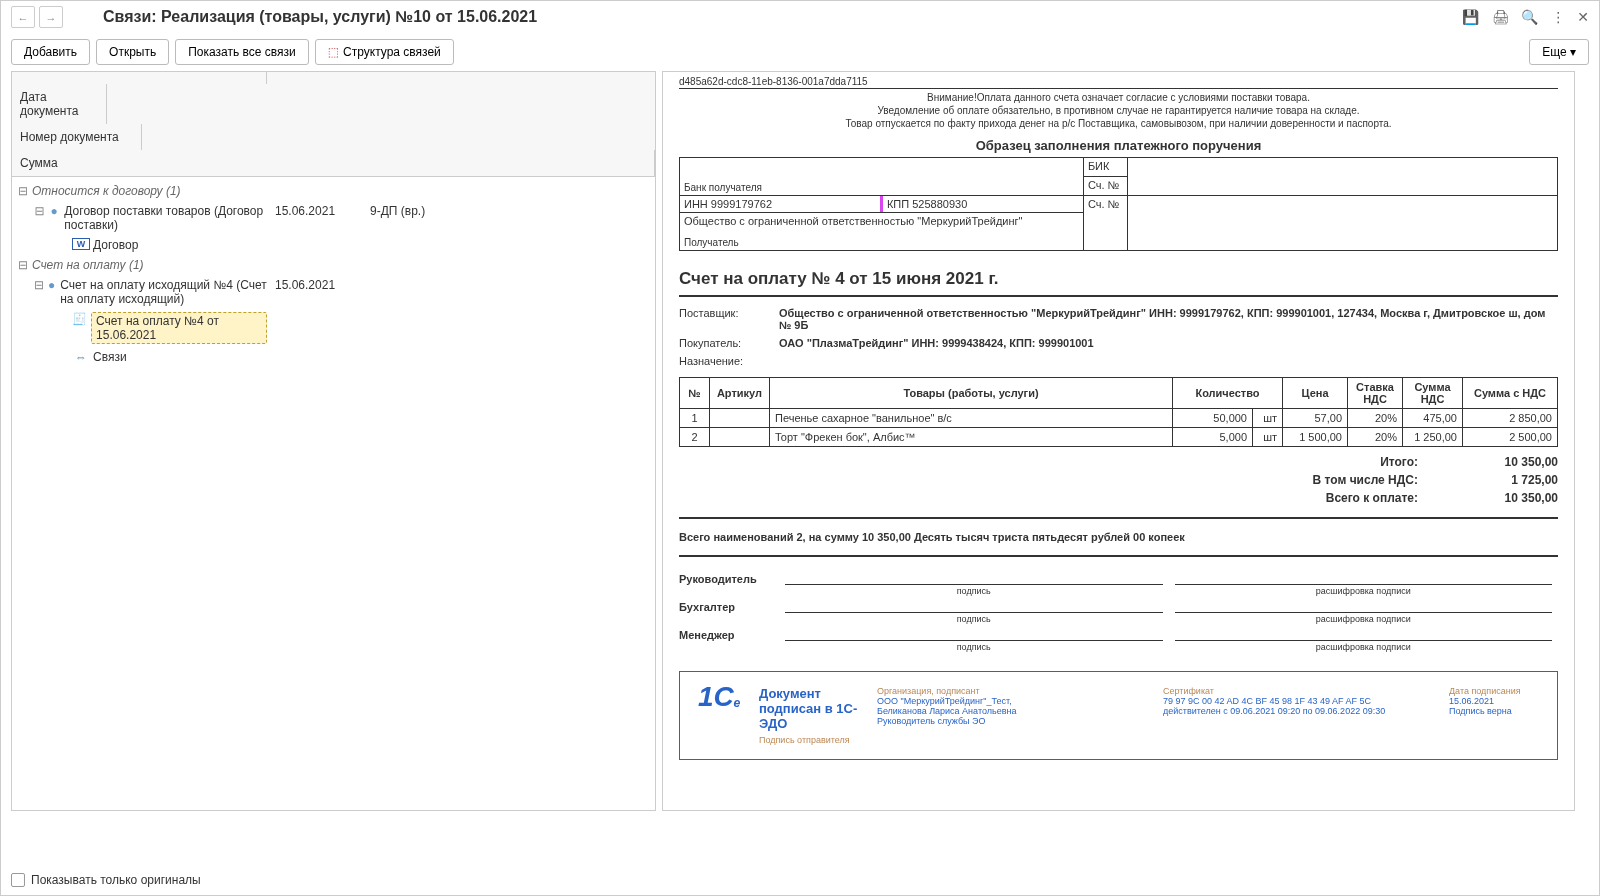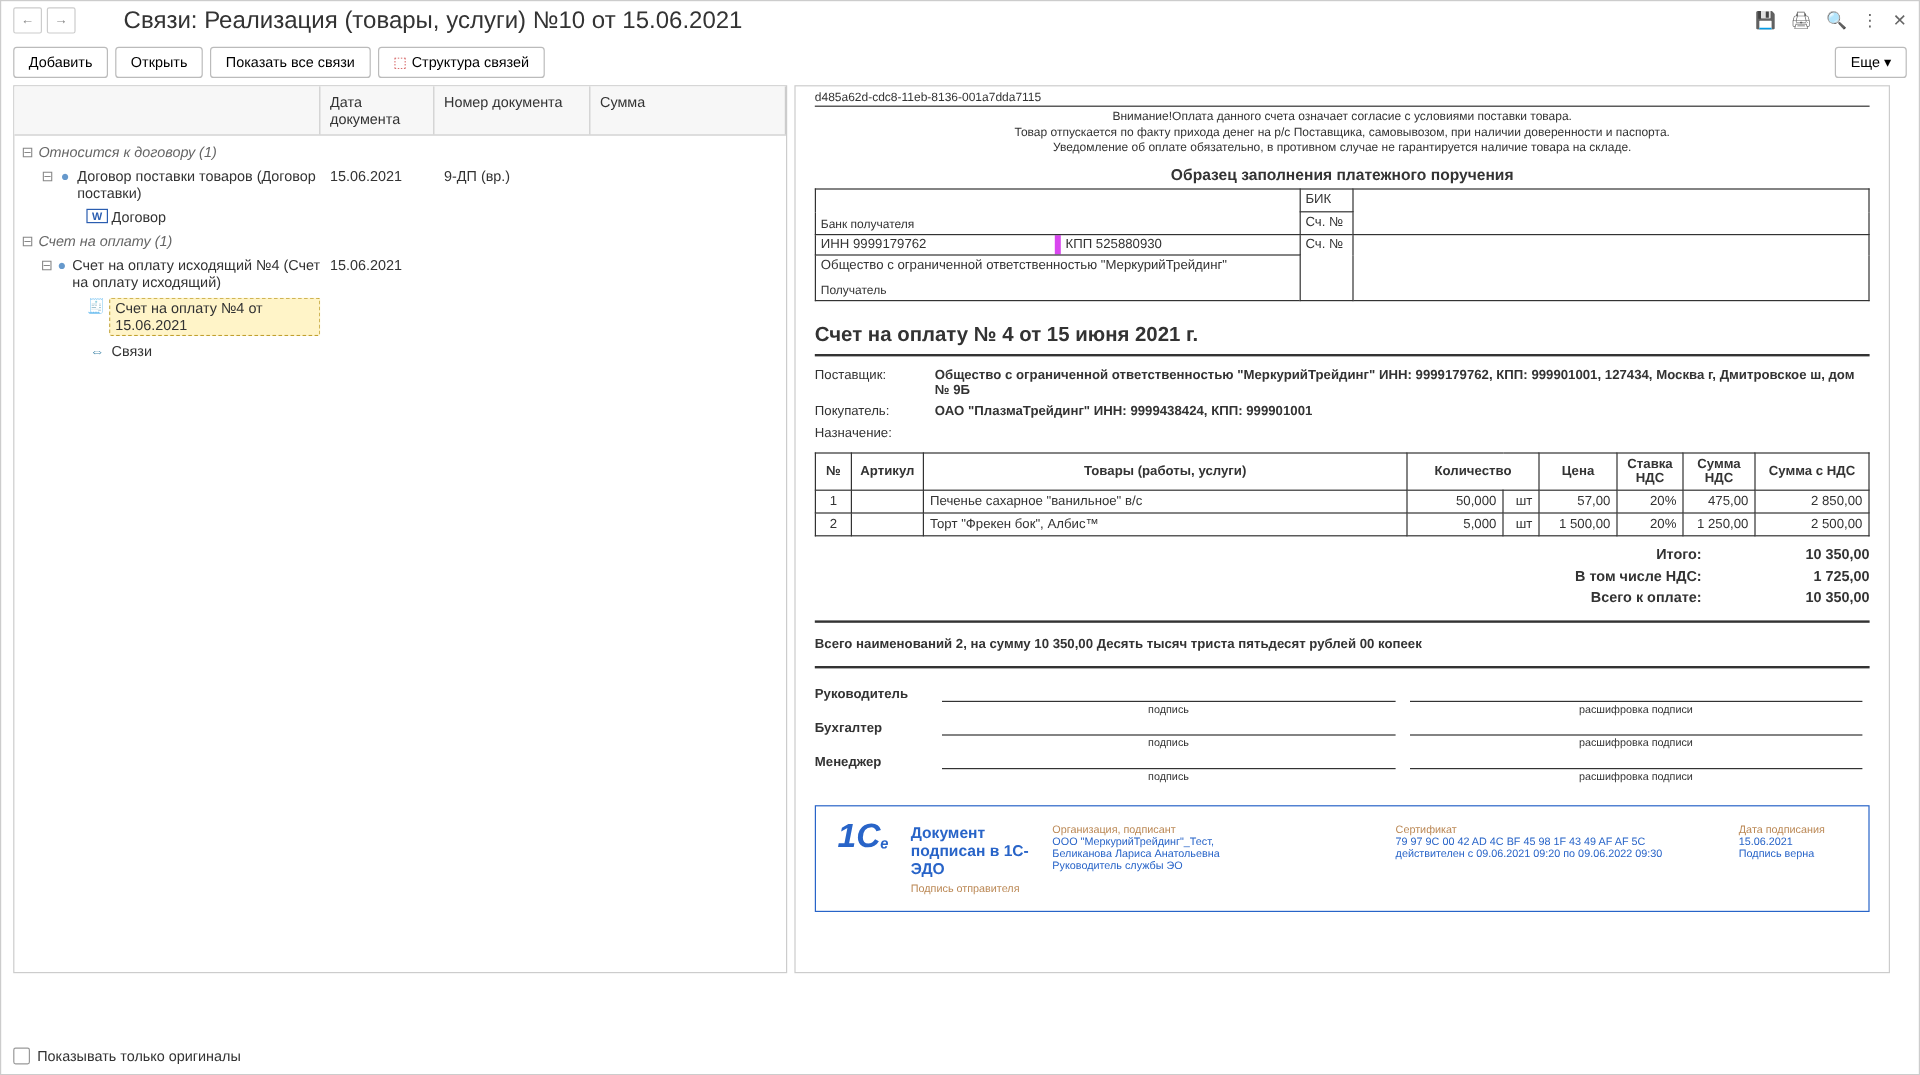--- a/index.html
+++ b/index.html
@@ -1,29 +1,29 @@
 <!DOCTYPE html>
 <html><head>
 <meta charset="utf-8">
 <style>
 * { box-sizing: border-box; margin: 0; padding: 0; }
 body { font-family: Arial, sans-serif; font-size: 12px; background: #fff; color: #333; width: 1600px; height: 896px; overflow: hidden; position: relative; border: 1px solid #ccc; }
 .titlebar { display: flex; align-items: center; height: 32px; padding: 0 10px; }
 .nav-btn { width: 24px; height: 22px; border: 1px solid #ccc; background: #fff; display: inline-flex; align-items: center; justify-content: center; cursor: pointer; border-radius: 2px; }
 .nav-btn + .nav-btn { margin-left: 4px; }
-.title { font-size: 20px; font-weight: normal; margin-left: 40px; }
+.title { font-size: 16px; font-weight: bold; margin-left: 40px; }
 .title-icons { margin-left: auto; display: flex; gap: 12px; align-items: center; }
 .title-icons span { cursor: pointer; color: #666; font-size: 14px; }
 .toolbar { display: flex; gap: 6px; padding: 6px 10px; align-items: center; }
 .btn { padding: 5px 12px; border: 1px solid #bbb; background: #fff; border-radius: 3px; cursor: pointer; font-size: 12px; }
 .btn-icon { display: inline-flex; align-items: center; gap: 4px; }
 .btn-more { margin-left: auto; }
 .main { display: flex; height: 740px; }
 .left { width: 645px; border: 1px solid #ccc; margin: 0 0 0 10px; display: flex; flex-direction: column; }
-.tree-head { display: flex; background: #f7f7f7; border-bottom: 1px solid #ccc; font-size: 12px; }
+.tree-head { display: flex; background: #f7f7f7; border-bottom: 1px solid #ccc; font-size: 12px; flex-direction: column; }
 .tree-head > div { padding: 6px 8px; border-right: 1px solid #ccc; }
 .th-name { width: 255px; }
 .th-date { width: 95px; }
 .th-num { width: 130px; }
 .th-sum { flex: 1; border-right: none; }
 .tree-body { flex: 1; overflow: auto; padding: 4px 0; }
 .tree-row { display: flex; align-items: flex-start; padding: 3px 0; cursor: pointer; }
 .tree-name { width: 255px; display: flex; align-items: flex-start; }
 .tree-date { width: 95px; padding: 0 8px; }
 .tree-num { width: 130px; padding: 0 8px; }
@@ -155,40 +155,40 @@
           </div>
       </div>
     </div>
   </div>
 
   <div class="right">
     <div class="doc">
       <div class="doc-id">d485a62d-cdc8-11eb-8136-001a7dda7115</div>
       <div class="notice">
         <div>Внимание!Оплата данного счета означает согласие с условиями поставки товара.</div>
+          <div>Уведомление об оплате обязательно, в противном случае не гарантируется наличие товара на складе.</div>
           <div>Товар отпускается по факту прихода денег на р/с Поставщика, самовывозом, при наличии доверенности и паспорта.</div>
-          <div>Уведомление об оплате обязательно, в противном случае не гарантируется наличие товара на складе.</div>
       </div>
       <div class="section-title">Образец заполнения платежного поручения</div>
       <table class="bank-table">
         <tbody>
             <tr>
               <td rowspan="2" style="width:46%;vertical-align:bottom;font-size:10px"><br><br><span>Банк получателя</span></td>
               <td style="width:5%">БИК</td>
               <td rowspan="2"></td>
             </tr>
         <tr>
               <td>Сч. №</td>
             </tr>
         <tr>
               <td style="padding:0">
                 <table style="width:100%;border-collapse:collapse">
                   <tbody>
                     <tr>
-                      <td style="border:none;border-right:5px solid #d946ef;width:50%;padding:2px 4px">ИНН  9999179762</td>
+                      <td style="border:none;border-right:3px solid #d946ef;width:50%;padding:2px 4px">ИНН  9999179762</td>
                       <td style="border:none;padding:2px 4px">КПП   525880930</td>
                     </tr>
                   </tbody>
                 </table>
               </td>
               <td rowspan="2">Сч. №</td>
               <td rowspan="2"></td>
             </tr>
         <tr>
               <td>

